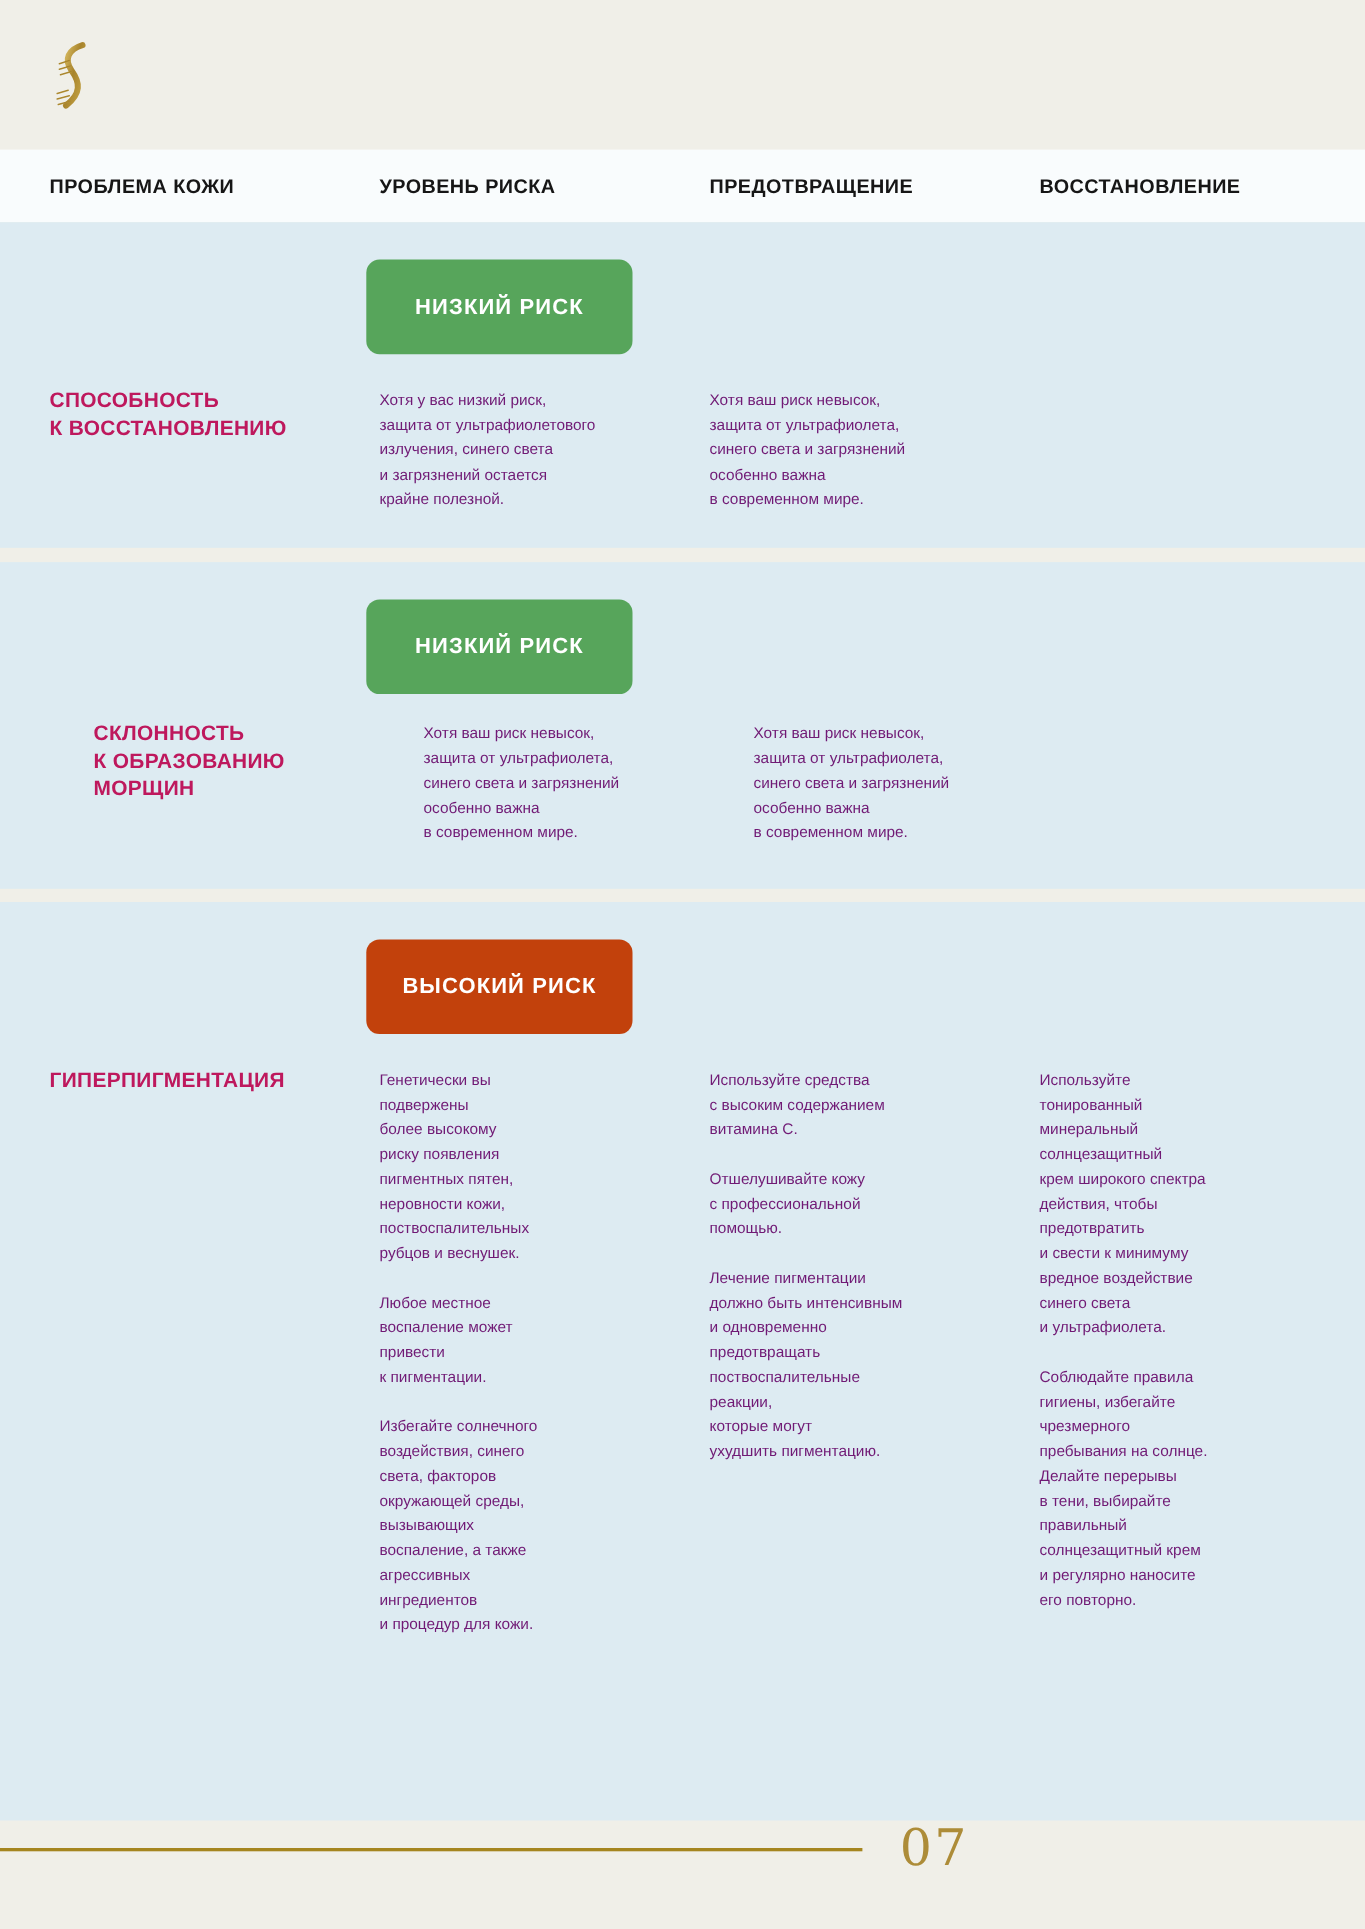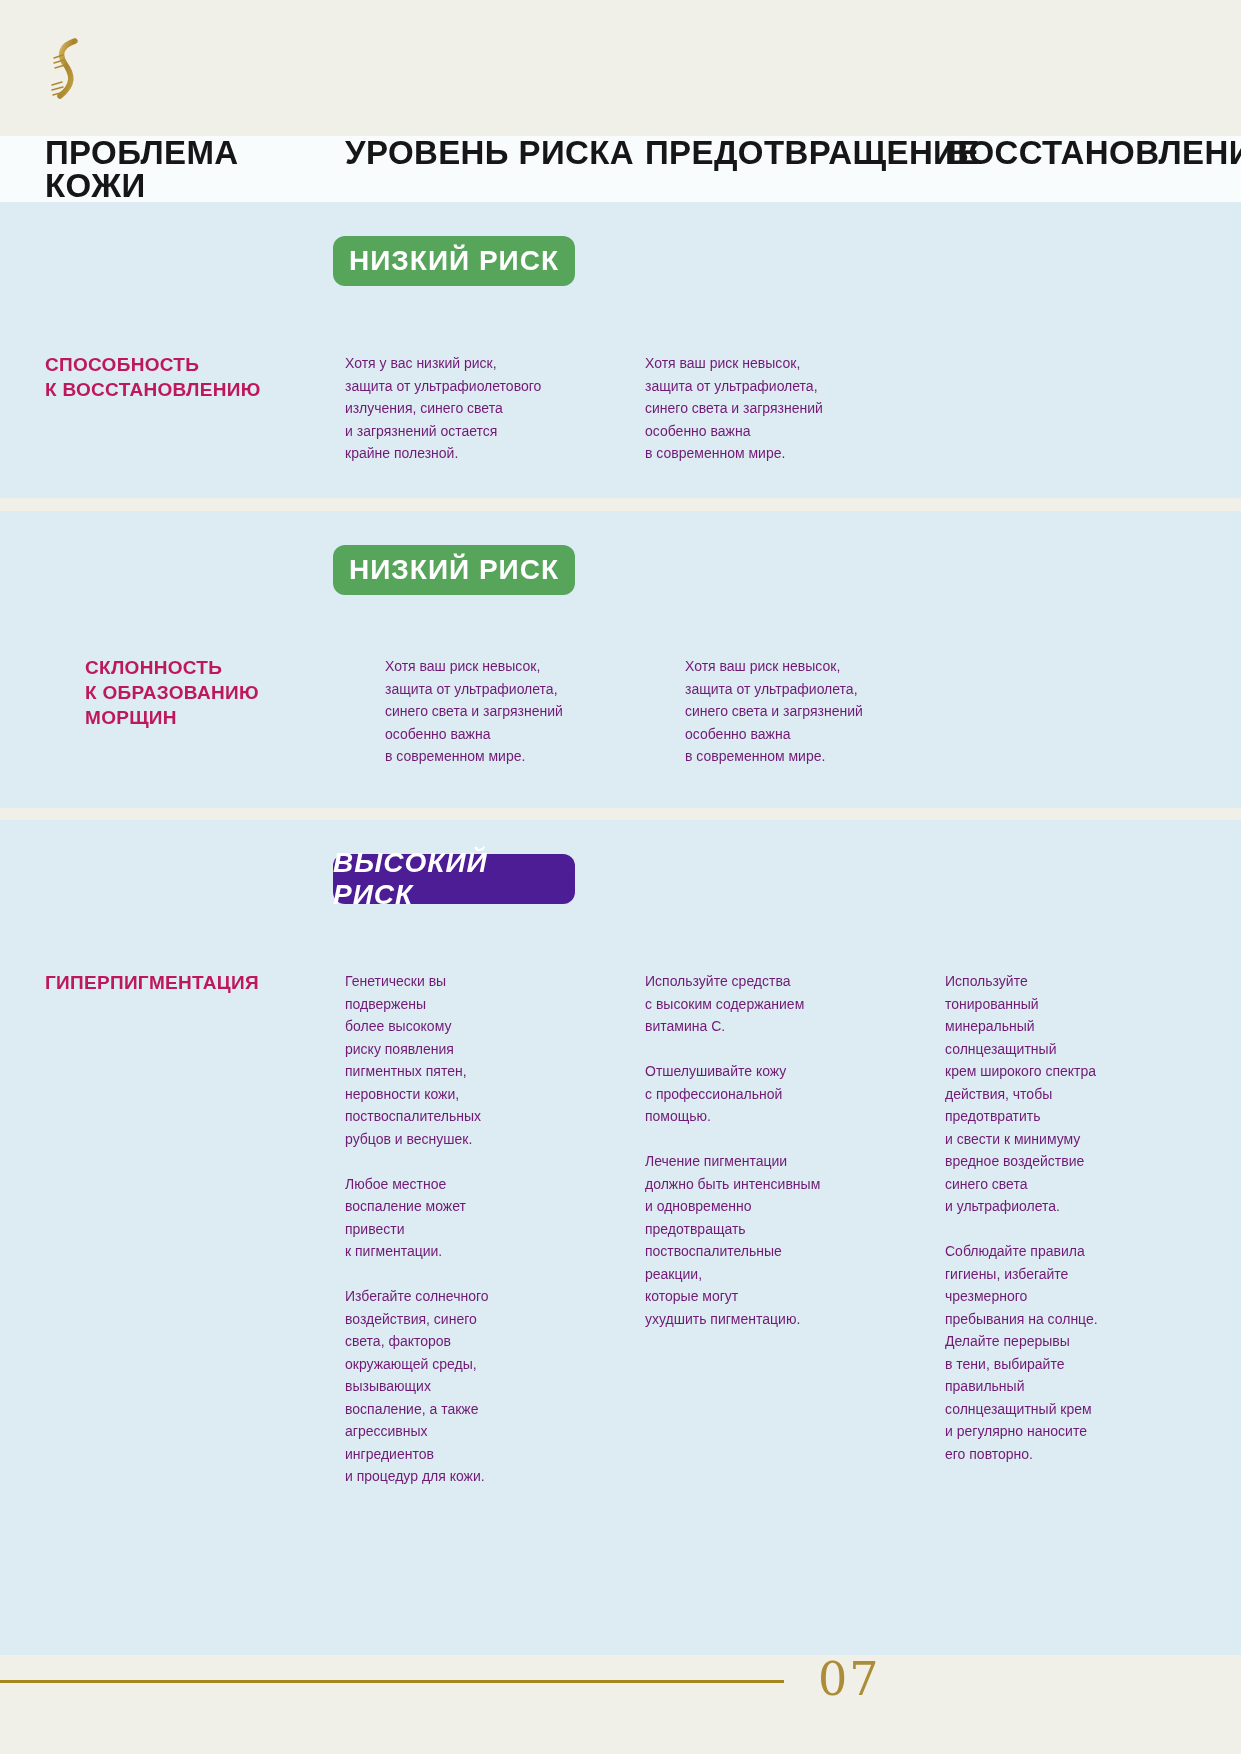--- a/index.html
+++ b/index.html
@@ -9,31 +9,31 @@
 
   
   .logo{position:absolute;left:50px;top:38px;width:34px;height:62px;}
 
   
   .grid{display:grid;grid-template-columns:300px 300px 300px 1fr;padding-left:45px;box-sizing:border-box;width:100%;}
 
   
   .header-band{position:absolute;top:136px;left:0;width:100%;height:66px;background:#f9fcfd;
                display:flex;align-items:center;}
-  .head{font-size:33px;font-weight:700;color:#161616;letter-spacing:.4px;line-height:1;}
+  .head{font-size:18px;font-weight:700;color:#161616;letter-spacing:.4px;line-height:1;}
 
   
   .section{position:absolute;left:0;width:100%;background:#ddebf2;}
   .s1{top:202px;height:296px;}
   .s2{top:511px;height:297px;}
   .s3{top:820px;height:835px;}
 
-  .badge{position:absolute;left:333px;top:34px;width:242px;height:50px;border-radius:12px;
+  .badge{position:absolute;left:333px;top:34px;width:242px;height:86px;border-radius:12px;
          display:flex;align-items:center;justify-content:center;color:#ffffff;
-         font-size:28px;font-weight:700;letter-spacing:1px;}
+         font-size:20px;font-weight:700;letter-spacing:1px;}
 
   .content{position:absolute;left:0;}
   .s1 .content{top:150px;}
   .s2 .content{top:144px;margin-left:40px;}
   .s3 .content{top:150px;}
 
   .title{font-size:19px;font-weight:700;color:#be185d;line-height:25px;letter-spacing:.3px;
          white-space:pre-line;padding-right:30px;}
   .body{font-size:14px;font-weight:400;color:#701a75;line-height:22.5px;
         white-space:pre-line;padding-right:30px;}
@@ -115,21 +115,21 @@
       <div class="body">Хотя ваш риск невысок,
 защита от ультрафиолета,
 синего света и загрязнений
 особенно важна
 в современном мире.</div>
       <div class="body"></div>
     </div>
   </section>
 
   <section class="section s3">
-    <div class="badge" style="background: #4c1d95; font-style: italic;">
+    <div class="badge" style="background: #c2410c;">
       <span>ВЫСОКИЙ РИСК</span>
     </div>
     <div class="content grid">
       <div class="title">ГИПЕРПИГМЕНТАЦИЯ</div>
       <div class="body">Генетически вы
 подвержены
 более высокому
 риску появления
 пигментных пятен,
 неровности кожи,

